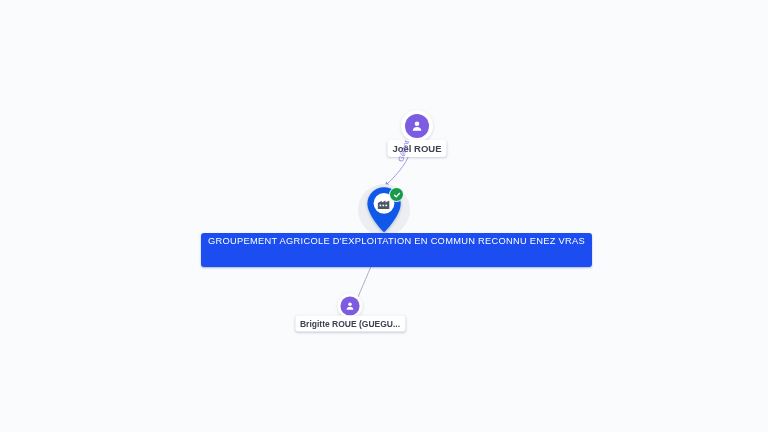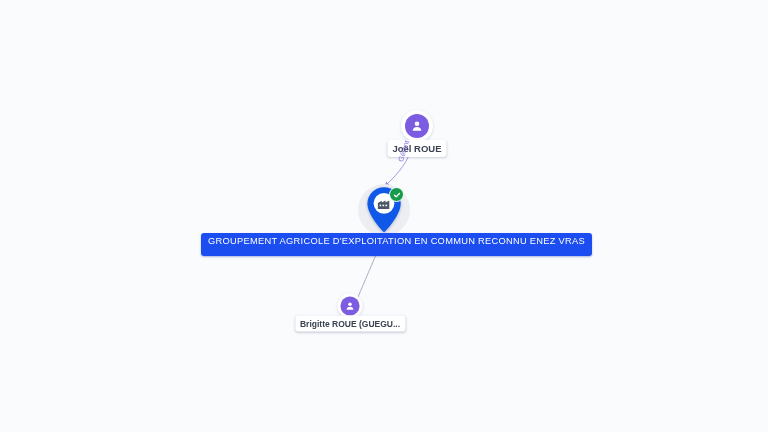--- a/index.html
+++ b/index.html
@@ -131,21 +131,21 @@
     align-items: center;
     justify-content: center;
     z-index: 6;
   }
 
   
   .selected-title {
     position: absolute;
     top: 233px;
     left: 201px;
-    height: 23px;
+    height: 34px;
     line-height: 17px;
     padding: 0 7px;
     background: #1b4df0;
     color: #ffffff;
     font-size: 9.3px;
     letter-spacing: 0.03em;
     white-space: nowrap;
     border-radius: 3px;
     box-shadow: 0 1px 2px rgba(20, 50, 160, 0.35);
     z-index: 7;

